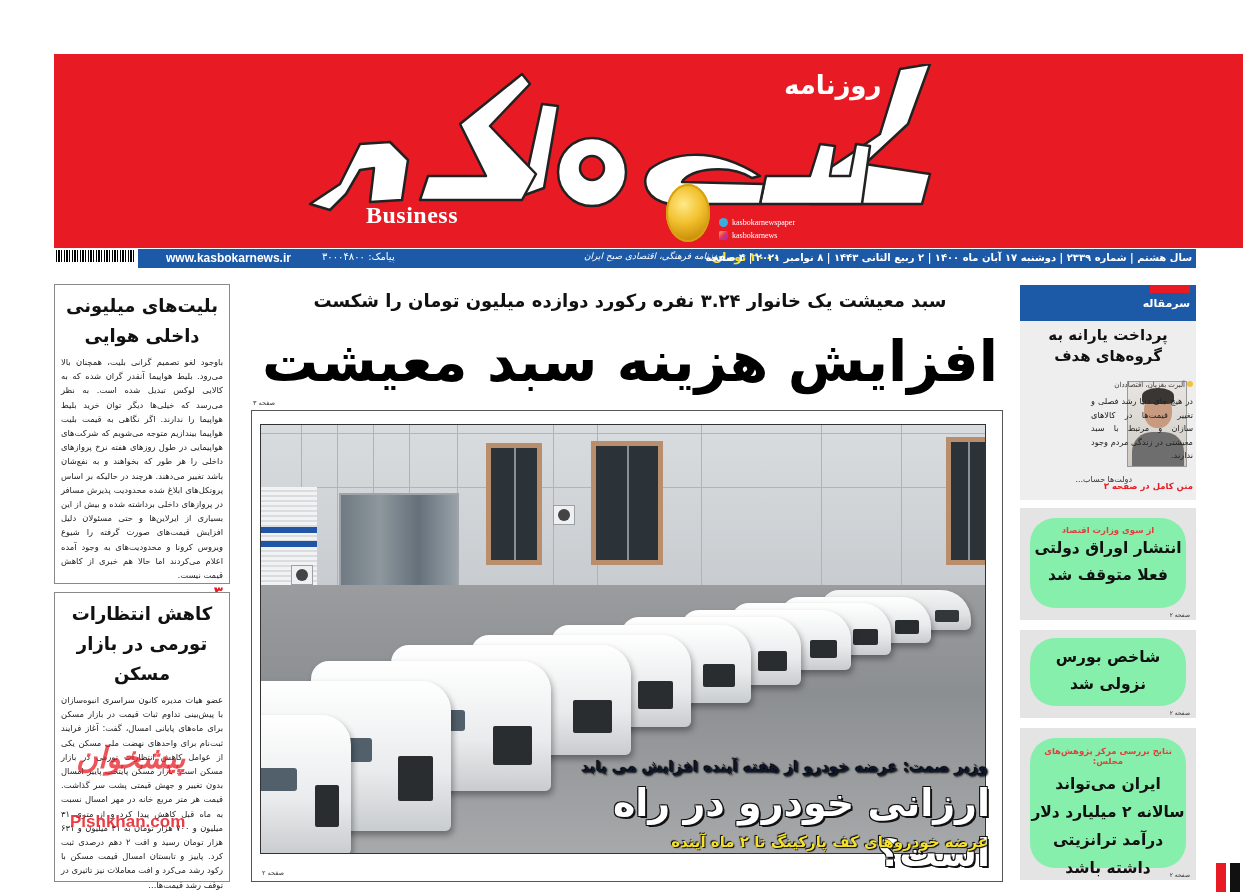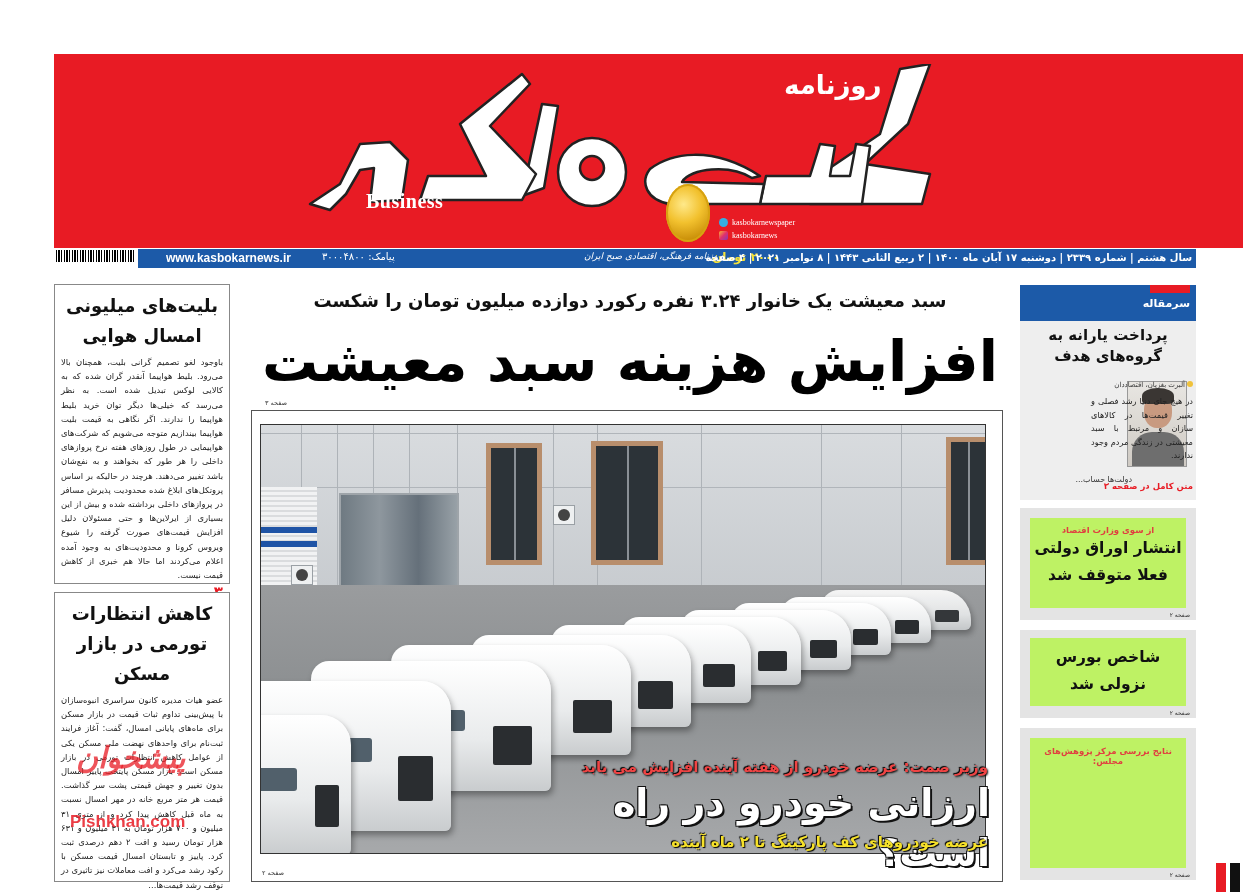--- a/index.html
+++ b/index.html
@@ -3,21 +3,21 @@
 <meta charset="utf-8">
 <style>
   * { box-sizing: border-box; margin: 0; padding: 0; }
   html, body { width: 1250px; height: 892px; background: #ffffff; overflow: hidden; }
   body { position: relative; font-family: "DejaVu Sans", sans-serif; color: #111; }
 
   
   .masthead { position: absolute; left: 54px; top: 54px; width: 1189px; height: 194px; background: #e81b24; overflow: hidden; }
   .mast-daily { position: absolute; left: 730px; top: 16px; color: #fff; font-weight: bold; font-size: 26px; direction: rtl; font-family: "DejaVu Sans", sans-serif; }
   .mast-logo { position: absolute; left: 236px; top: 10px; width: 660px; height: 160px; }
-  .mast-business { position: absolute; left: 312px; top: 136px; color: #fff; font-family: "Liberation Serif", serif; font-size: 20px; font-weight: bold; letter-spacing: 0.5px; }
+  .mast-business { position: absolute; left: 312px; top: 148px; color: #fff; font-family: "Liberation Serif", serif; font-size: 24px; font-weight: bold; letter-spacing: 0.5px; }
   .mast-coin { position: absolute; left: 612px; top: 130px; width: 44px; height: 58px; border-radius: 50%; background: radial-gradient(circle at 40% 35%, #ffe98a 0%, #f2c12e 40%, #c88d07 80%, #8a5a00 100%); box-shadow: 0 0 0 2px #d7a210 inset; }
   .mast-social { position: absolute; left: 665px; top: 162px; color: #fff; font-family: "Liberation Serif", serif; font-size: 8px; }
   .mast-social .row { display: flex; align-items: center; gap: 4px; height: 13px; }
   .soc-ic { width: 9px; height: 9px; border-radius: 50%; display: inline-block; }
   .soc-tg { background: #37aee2; }
   .soc-ig { background: linear-gradient(135deg, #f9b233, #e1306c, #833ab4); border-radius: 2px; }
 
   
   .strip { position: absolute; left: 54px; top: 249px; width: 1142px; height: 19px; background: #1c5aa8; color: #fff; }
   .strip-barcode { position: absolute; left: 0; top: 0; width: 84px; height: 19px; background: #fff; }
@@ -56,42 +56,42 @@
   .shutter { position: absolute; left: 0; top: 62px; width: 56px; height: 128px; background: repeating-linear-gradient(#f1f2f3 0 3px, #dadcde 3px 5px); }
   .stripe { position: absolute; left: 0; width: 56px; height: 6px; background: #1f54a6; }
   .glassdoor { position: absolute; left: 78px; top: 68px; width: 120px; height: 122px; background: linear-gradient(90deg, #6f7a82, #8e979e, #65707a, #98a1a7); border: 2px solid #9ea4a9; }
   .ac { position: absolute; width: 22px; height: 20px; background: #eef0f1; border: 1px solid #9aa0a5; }
   .ac:after { content: ""; position: absolute; left: 4px; top: 3px; width: 12px; height: 12px; border-radius: 50%; background: #444; }
   .lot { position: absolute; left: 0; top: 160px; width: 100%; height: 270px; background: linear-gradient(#9a9c9e, #8c8f91 40%, #a7a9ab); }
   .car { position: absolute; background: linear-gradient(#ffffff, #e9ebec 60%, #c9ccce); border-radius: 18px 30px 6px 6px; box-shadow: 2px 4px 6px rgba(0,0,0,0.35); }
   .car .grill { position: absolute; right: 8%; bottom: 20%; width: 16%; height: 30%; background: #2a2d30; border-radius: 2px; }
   .car .lamp { position: absolute; left: 38%; top: 38%; width: 26%; height: 16%; background: #51606b; border-radius: 3px; }
 
-  .car-kicker { position: absolute; left: 520px; top: 758px; width: 468px; text-align: right; font-size: 15px; font-weight: bold; direction: rtl; color: #ef4444; text-shadow: 1px 1px 2px #000, -1px -1px 1px #000; }
+  .car-kicker { position: absolute; left: 520px; top: 758px; width: 468px; text-align: right; font-size: 15px; font-weight: bold; direction: rtl; color: #0f172a; text-shadow: 1px 1px 2px #000, -1px -1px 1px #000; }
   .car-headline { position: absolute; left: 520px; top: 778px; width: 470px; text-align: right; font-size: 38px; font-weight: 900; direction: rtl; color: #fff; line-height: 50px; text-shadow: 2px 2px 0 #111, -1px -1px 0 #111, 1px -1px 0 #111, -1px 1px 0 #111; }
   .car-sub { position: absolute; left: 520px; top: 833px; width: 468px; text-align: right; font-size: 15px; font-weight: bold; direction: rtl; color: #f6e12a; text-shadow: 1px 1px 1px #000, -1px -1px 1px #000; }
 
   
   .editorial { position: absolute; left: 1020px; top: 285px; width: 176px; height: 215px; background: #eeeeee; direction: rtl; }
   .ed-tab { position: absolute; left: 0; top: 0; width: 176px; height: 36px; background: #1c5aa8; }
   .ed-tab .flag { position: absolute; right: 6px; top: 0; width: 40px; height: 8px; background: #e81b24; }
   .ed-tab span { position: absolute; right: 6px; top: 12px; color: #fff; font-weight: bold; font-size: 11px; }
   .ed-title { position: absolute; left: 4px; top: 40px; width: 168px; text-align: center; font-size: 15px; font-weight: bold; line-height: 21px; color: #111; }
   .ed-portrait { position: absolute; left: 107px; top: 96px; width: 60px; height: 86px; background: linear-gradient(#e8e6e2, #cfcac3); border: 1px solid #999; overflow: hidden; }
   .ed-portrait .head { position: absolute; left: 16px; top: 12px; width: 28px; height: 34px; border-radius: 45%; background: #c89a80; }
   .ed-portrait .hair { position: absolute; left: 14px; top: 6px; width: 32px; height: 16px; border-radius: 50% 50% 20% 20%; background: #3a3633; }
   .ed-portrait .body { position: absolute; left: 4px; top: 50px; width: 52px; height: 40px; border-radius: 20px 20px 0 0; background: #6e6e6e; }
   .ed-author { position: absolute; right: 3px; top: 96px; width: 64px; font-size: 7px; color: #333; text-align: right; }
   .ed-author .dot { display: inline-block; width: 6px; height: 6px; border-radius: 50%; background: #f0c23b; margin-left: 2px; }
   .ed-text { position: absolute; left: 3px; top: 110px; width: 102px; font-size: 8.2px; line-height: 13.5px; text-align: justify; text-align-last: right; color: #222; }
   .ed-end { position: absolute; left: 98px; top: 190px; width: 70px; font-size: 8px; color: #333; text-align: right; }
   .ed-more { position: absolute; left: 4px; top: 195px; width: 90px; font-size: 8.5px; color: #e81b24; font-weight: bold; text-align: right; }
 
   .rbox { position: absolute; left: 1020px; width: 176px; background: #e4e4e4; direction: rtl; }
-  .rbox .inner { position: absolute; left: 10px; top: 10px; width: 156px; background: #bef264; }
+  .rbox .inner { position: absolute; left: 10px; top: 10px; width: 156px; background: #86efac; border-radius: 25px; }
   .rbox .rk { text-align: center; font-size: 8.5px; font-weight: bold; color: #e04040; margin-top: 7px; }
   .rbox .rt { text-align: center; font-size: 15.5px; font-weight: bold; line-height: 27px; color: #111; }
   .rbox .rp { position: absolute; right: 6px; bottom: 2px; font-size: 6px; color: #333; }
   .rb1 { top: 508px; height: 112px; }
   .rb1 .inner { height: 90px; }
   .rb2 { top: 630px; height: 88px; }
   .rb2 .inner { height: 68px; top: 8px; }
   .rb3 { top: 728px; height: 152px; }
   .rb3 .inner { height: 130px; }
   .corner-mark { position: absolute; left: 1216px; top: 863px; width: 24px; height: 29px; }
@@ -135,37 +135,37 @@
       <div class="bars"></div>
     </div>
   <span class="strip-url">www.kasbokarnews.ir</span>
   <span class="strip-sms">پیامک: ۳۰۰۰۴۸۰۰</span>
   <span class="strip-tag">روزنامه فرهنگی، اقتصادی صبح ایران</span>
   <span class="strip-price">۲۰۰۰ تومان</span>
   <span class="strip-meta">سال هشتم | شماره ۲۳۳۹ | دوشنبه ۱۷ آبان ماه ۱۴۰۰ | ۲ ربیع الثانی ۱۴۴۳ | ۸ نوامبر ۲۰۲۱ | ۴ صفحه</span>
 </div>
 
 <div class="left-box box1">
-  <h2>بلیت‌های میلیونی امسال هوایی</h2>
+  <h2>بلیت‌های میلیونی داخلی هوایی</h2>
   <p>باوجود لغو تصمیم گرانی بلیت، همچنان بالا می‌رود. بلیط هواپیما آنقدر گران شده که به کالایی لوکس تبدیل شده است. به نظر می‌رسد که خیلی‌ها دیگر توان خرید بلیط هواپیما را ندارند. اگر نگاهی به قیمت بلیت هواپیما بیندازیم متوجه می‌شویم که شرکت‌های هواپیمایی در طول روزهای هفته نرخ پروازهای داخلی را هر طور که بخواهند و به نفع‌شان باشد تغییر می‌دهند. هرچند در حالیکه بر اساس پروتکل‌های ابلاغ شده محدودیت پذیرش مسافر در پروازهای داخلی برداشته شده و بیش از این بسیاری از ایرلاین‌ها و حتی مسئولان دلیل افزایش قیمت‌های صورت گرفته را شیوع ویروس کرونا و محدودیت‌های به وجود آمده اعلام می‌کردند اما حالا هم خبری از کاهش قیمت نیست.</p>
   <div class="pg">۳</div>
 </div>
 <div class="left-box box2">
   <h2>کاهش انتظارات تورمی در بازار مسکن</h2>
   <p>عضو هیات مدیره کانون سراسری انبوه‌سازان با پیش‌بینی تداوم ثبات قیمت در بازار مسکن برای ماه‌های پایانی امسال، گفت: آغاز فرایند ثبت‌نام برای واحدهای نهضت ملی مسکن یکی از عوامل کاهش انتظارات تورمی در بازار مسکن است. بازار مسکن پایتخت پاییز امسال بدون تغییر و جهش قیمتی پشت سر گذاشت. قیمت هر متر مربع خانه در مهر امسال نسبت به ماه قبل کاهش پیدا کرد و از متری ۳۱ میلیون و ۷۰۰ هزار تومان به ۳۱ میلیون و ۶۳۱ هزار تومان رسید و افت ۲ دهم درصدی ثبت کرد. پاییز و تابستان امسال قیمت مسکن با رکود رشد می‌کرد و افت معاملات نیز تاثیری در توقف رشد قیمت‌ها...</p>
 
 </div>
 <div class="watermark">
   <span class="wm-fa">پیشخوان</span>
   <span class="wm-en">Pishkhan.com</span>
 </div>
 
 <div class="kicker">سبد معیشت یک خانوار ۳.۲۴ نفره رکورد دوازده میلیون تومان را شکست</div>
 <div class="headline">افزایش هزینه سبد معیشت</div>
-<span class="pgref" style="left:265px; top:399px;">صفحه ۳</span>
+<span class="pgref" style="left:253px; top:399px;">صفحه ۳</span>
 
 <div class="photo-frame">
   <div class="photo">
     <div class="bldg">
       <div class="hline" style="top:8px"></div>
       <div class="hline" style="top:62px"></div>
       <div class="panel" style="left:40px"></div>
       <div class="panel" style="left:76px"></div>
       <div class="panel" style="left:112px"></div>
       <div class="panel" style="left:148px"></div>
@@ -264,20 +264,21 @@
 </div>
 <div class="rbox rb2">
   <div class="inner">
     <div class="rt" style="margin-top:6px;">شاخص بورس نزولی شد</div>
   </div>
   <span class="rp">صفحه ۲</span>
 </div>
 <div class="rbox rb3">
   <div class="inner">
     <div class="rk" style="margin-top:8px;">نتایج بررسی مرکز پژوهش‌های مجلس:</div>
+    <div class="rt" style="line-height:28px; margin-top:4px;">ایران می‌تواند سالانه ۲ میلیارد دلار درآمد ترانزیتی داشته باشد</div>
   </div>
   <span class="rp">صفحه ۲</span>
 </div>
 
 <div class="corner-mark">
   <div class="r"></div>
     <div class="b"></div>
 </div>
 
 </body></html>

